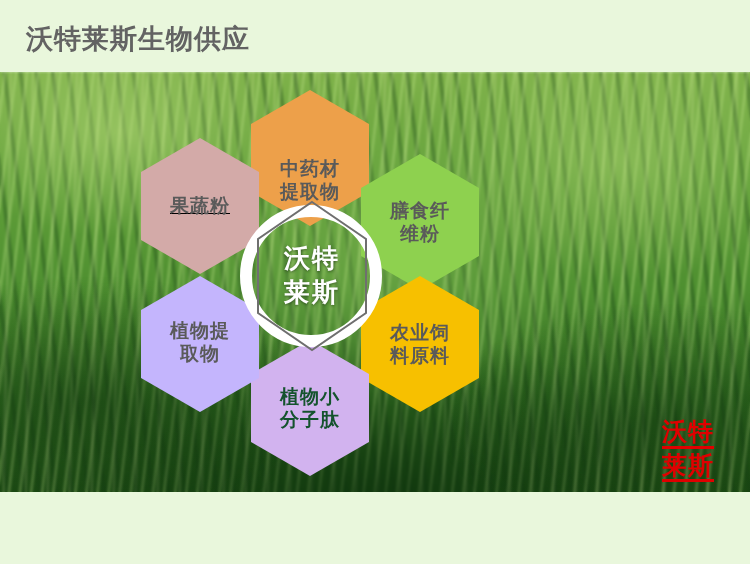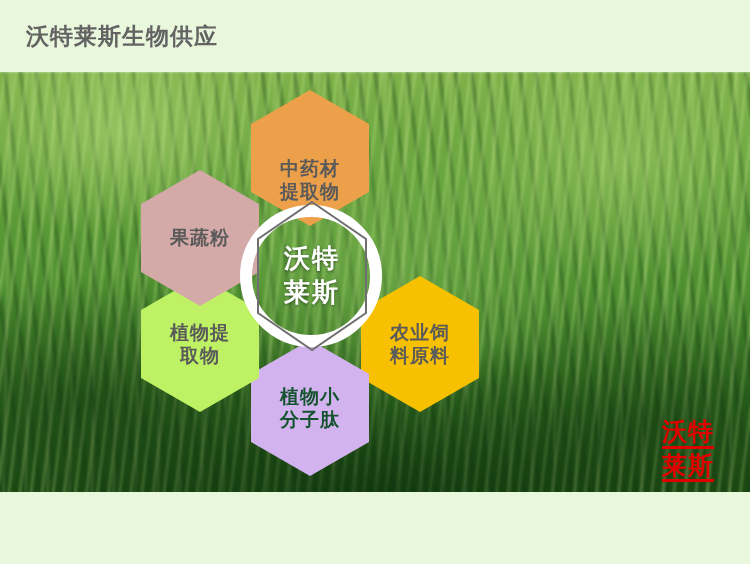--- a/index.html
+++ b/index.html
@@ -16,21 +16,21 @@
     box-sizing:border-box;
     overflow:hidden;
   }
   
   .header{
     position:absolute;left:0;top:0;width:750px;height:72px;
     background:#e9f7dc;
   }
   .header-title{
     position:absolute;left:26px;top:21px;
-    font-size:23px;font-weight:bold;
+    font-size:27px;font-weight:bold;
     color:#636363;
     letter-spacing:1px;
     white-space:nowrap;
   }
   
   .stage{
     position:absolute;left:0;top:72px;width:750px;height:420px;
     overflow:hidden;
     background:#3f7a28;
   }
@@ -78,21 +78,21 @@
     line-height:1.22;text-align:center;
     letter-spacing:1px;
     white-space:pre-line;
   }
   
   .hex-top       {left:126px; top:8px;}
   .hex-topright  {left:236px; top:72px;}
   .hex-botright  {left:236px; top:194px;justify-content:center;}
   .hex-bottom    {left:126px; top:258px;}
   .hex-botleft   {left:16px;  top:194px;}
-  .hex-topleft   {left:16px;  top:88px;}
+  .hex-topleft   {left:16px;  top:56px;text-decoration:underline;}
 
   
   .center-ring{
     position:absolute;left:115px;top:123px;
     width:142px;height:142px;border-radius:50%;
     border:12px solid #ffffff;
     box-sizing:border-box;
   }
   .center-hex{
     position:absolute;left:131px;top:118px;
@@ -140,32 +140,36 @@
     <div class="photo"></div>
     <div class="photo-blur"></div>
 
     <div class="cluster">
 
       <div class="hex hex-top" style="background: rgb(237, 160, 74);">
         <div class="hex-label" style="color: rgb(90, 90, 90); margin-top: 44px;">中药材
 提取物</div>
       </div>
 
+      <div class="hex hex-topright" style="background: rgb(142, 209, 79);">
+        <div class="hex-label" style="color: rgb(90, 90, 90);">膳食纤
+维粉</div>
+      </div>
 
       <div class="hex hex-botright" style="background: rgb(247, 192, 0);">
         <div class="hex-label" style="color: rgb(90, 90, 90);">农业饲
 料原料</div>
       </div>
 
       <div class="hex hex-bottom" style="background: rgb(210, 179, 239);">
         <div class="hex-label" style="color: #14532d;">植物小
 分子肽</div>
       </div>
 
-      <div class="hex hex-botleft" style="background: #bef264;">
+      <div class="hex hex-botleft" style="background: #c4b5fd; font-family: Liberation Mono, monospace;">
         <div class="hex-label" style="color: rgb(90, 90, 90);">植物提
 取物</div>
       </div>
 
       <div class="hex hex-topleft" style="background: rgb(211, 170, 168);">
         <div class="hex-label" style="color: rgb(90, 90, 90);">果蔬粉</div>
       </div>
 
       <div class="center-ring" style="border-color: rgb(255, 255, 255);"></div>
 

